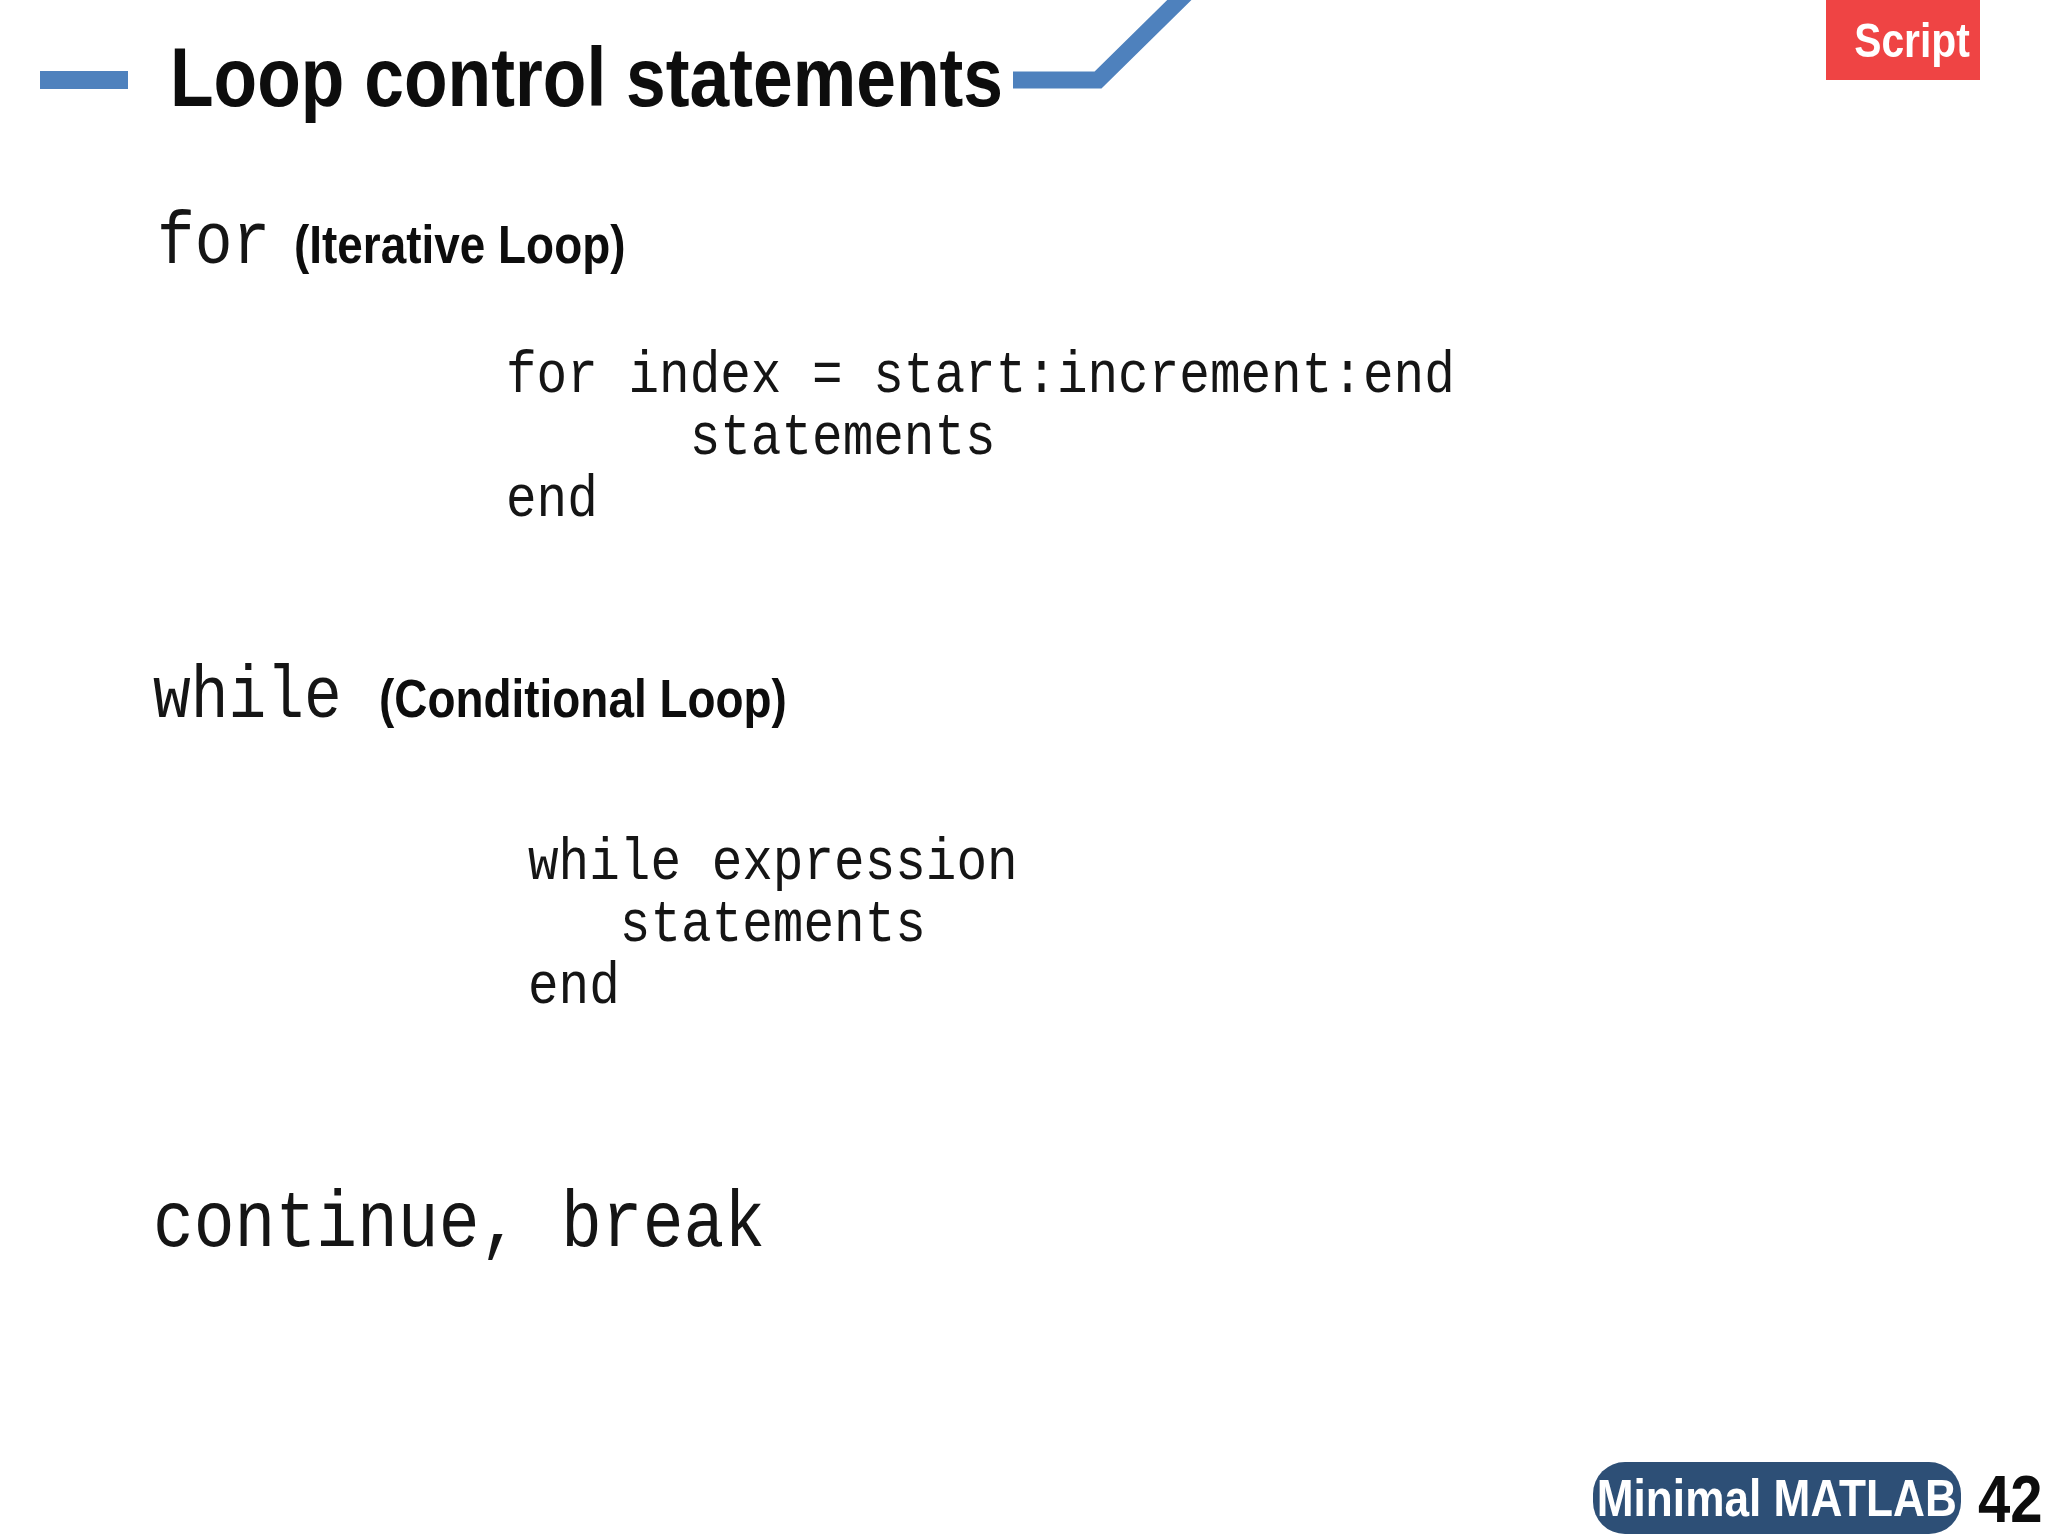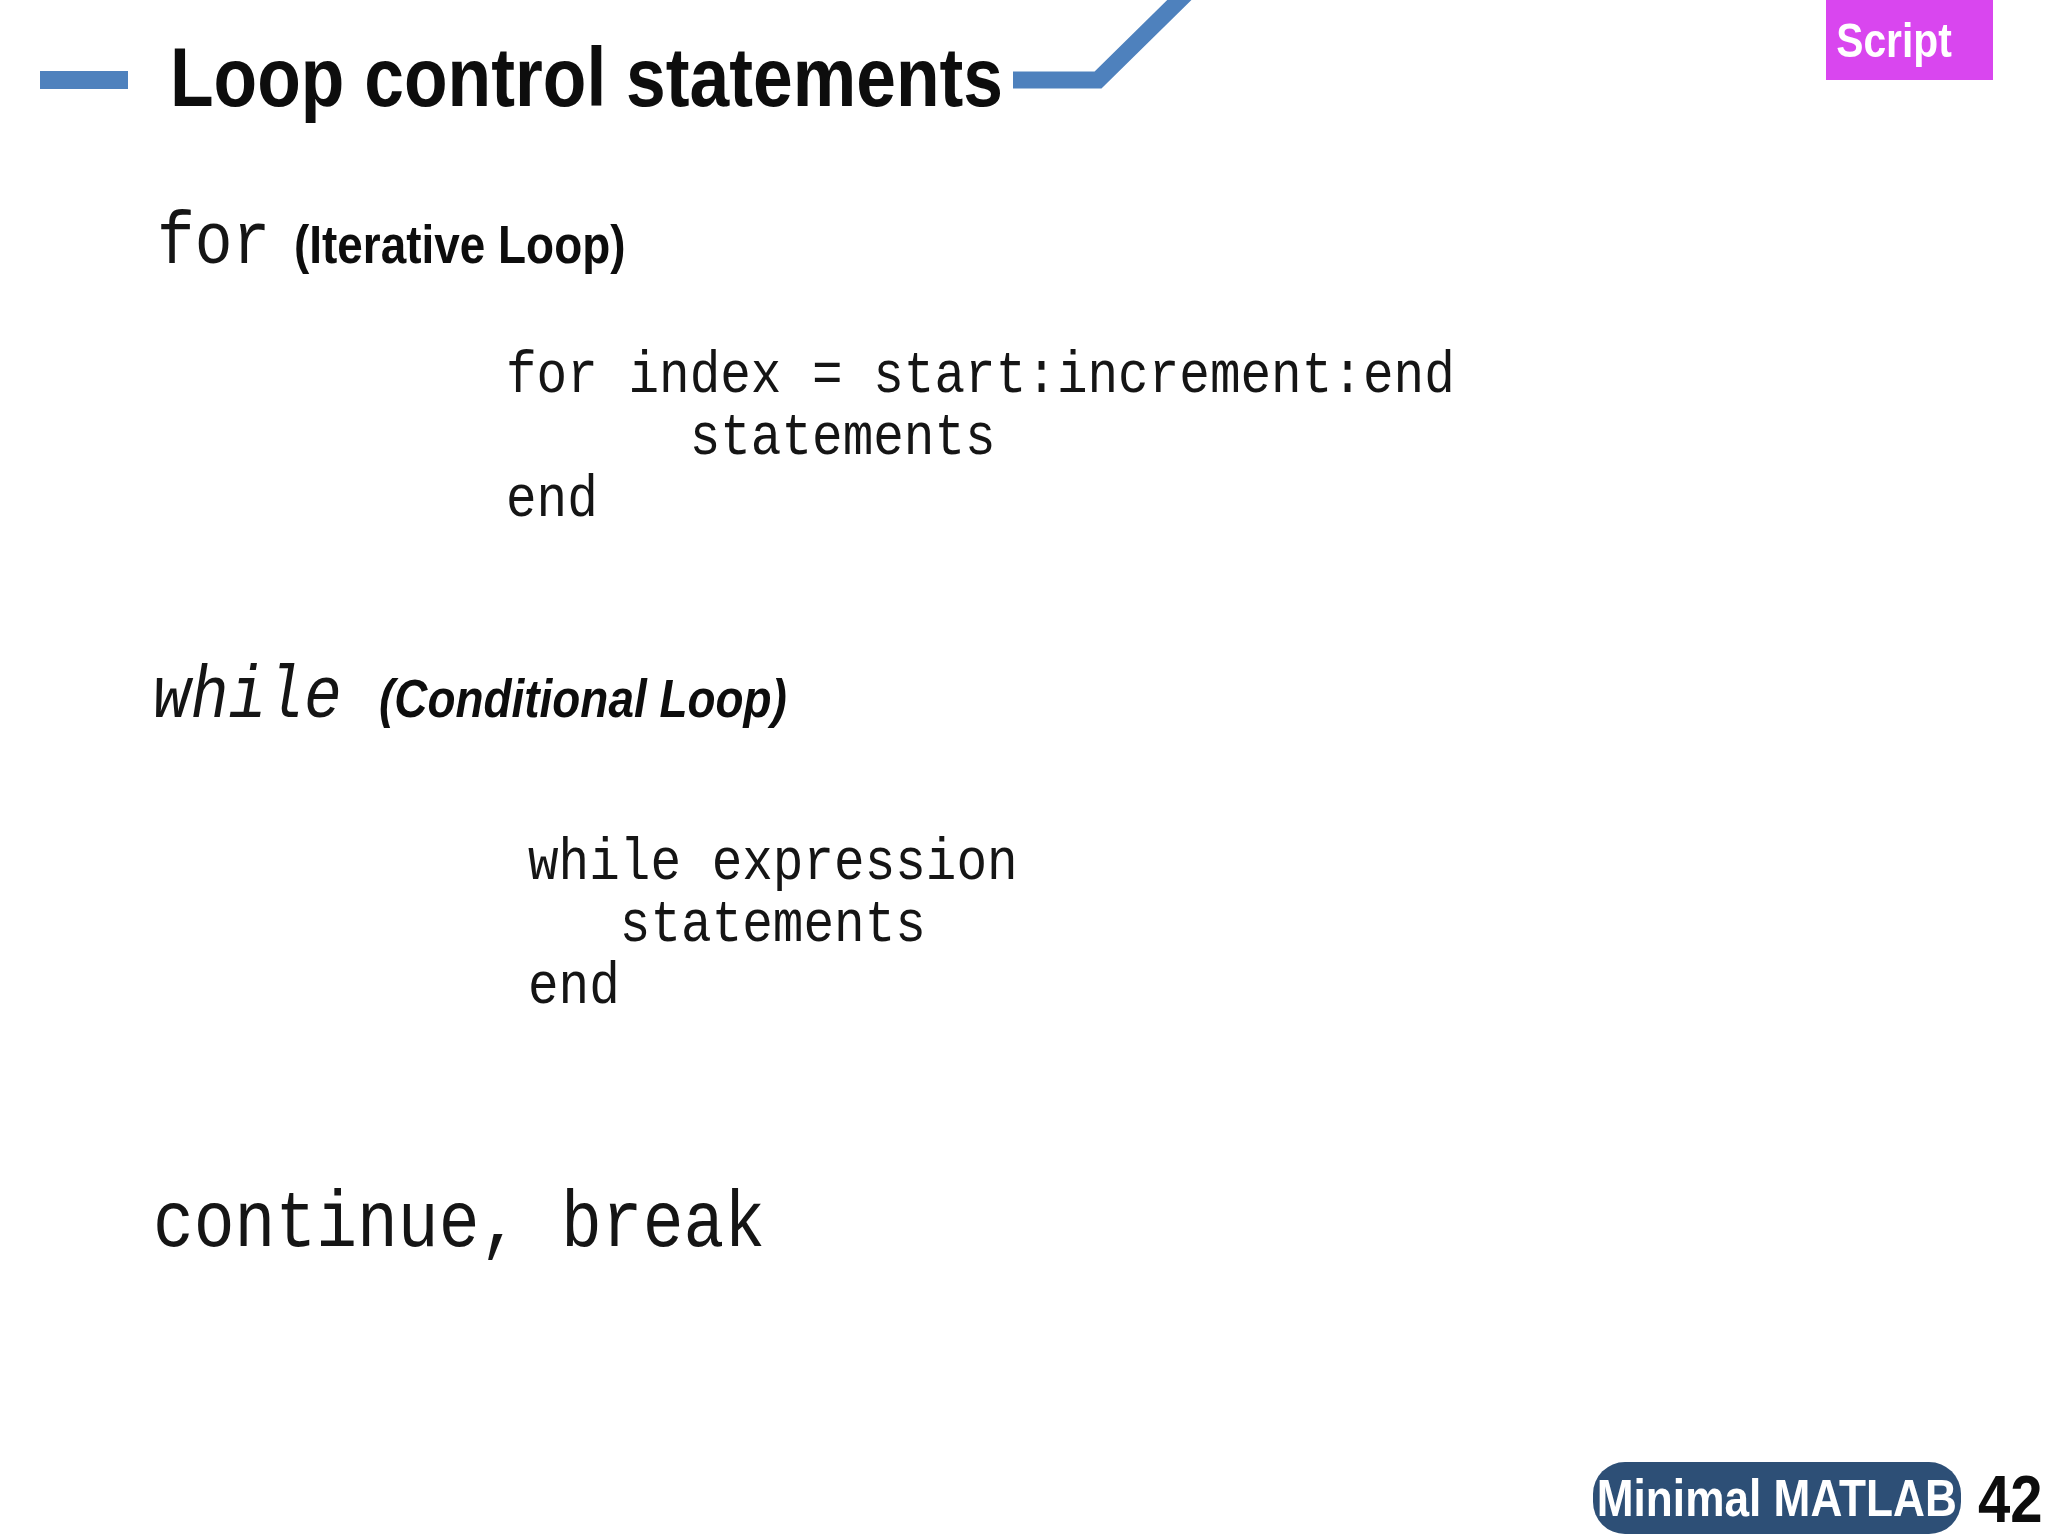--- a/index.html
+++ b/index.html
@@ -6,29 +6,29 @@
   body{width:2048px;height:1536px;background:#ffffff;font-family:"Liberation Sans",sans-serif;}
   .slide{position:relative;width:2048px;height:1536px;background:#ffffff;overflow:hidden;margin-left:40px;}
 
   
   .title-bar-left{position:absolute;left:0;top:71px;width:88px;height:18px;background:#4E81BD;}
   .page-title{position:absolute;left:130px;top:35px;font-size:84px;line-height:1;
               font-weight:bold;color:#0d0d0d;white-space:nowrap;
               transform:scaleX(0.85);transform-origin:0 50%;}
   .swoosh{position:absolute;left:940px;top:0;overflow:visible;}
 
-  .script-badge{position:absolute;left:1786px;top:0;width:167px;height:80px;background:#d946ef;
-                display:flex;align-items:center;justify-content:flex-start;}
+  .script-badge{position:absolute;left:1786px;top:0;width:154px;height:80px;background:#ef4444;
+                display:flex;align-items:center;justify-content:flex-end;}
   .script-badge span{color:#ffffff;font-weight:bold;font-size:48px;
                      transform:scaleX(0.85);transform-origin:50% 50%;}
 
   
   .kw-row{position:absolute;display:flex;align-items:baseline;gap:4px;white-space:nowrap;}
   .kw-row.for{left:117px;top:206px;}
-  .kw-row.while{left:113px;top:660px;font-style:italic;}
+  .kw-row.while{left:113px;top:660px;}
   .kw{font-family:"Liberation Mono",monospace;font-size:74px;line-height:1;color:#151515;
       transform:scaleX(0.85);transform-origin:0 50%;display:inline-block;}
   .kw-label{font-weight:bold;font-size:54px;line-height:1;color:#0d0d0d;
             transform:scaleX(0.85);transform-origin:0 50%;display:inline-block;}
 
   
   pre.code{margin:0;font-family:"Liberation Mono",monospace;font-size:60px;line-height:62px;
            color:#151515;white-space:pre;position:absolute;
            transform:scaleX(0.85);transform-origin:0 0;}
   pre.code.block-for{left:466px;top:345px;}

